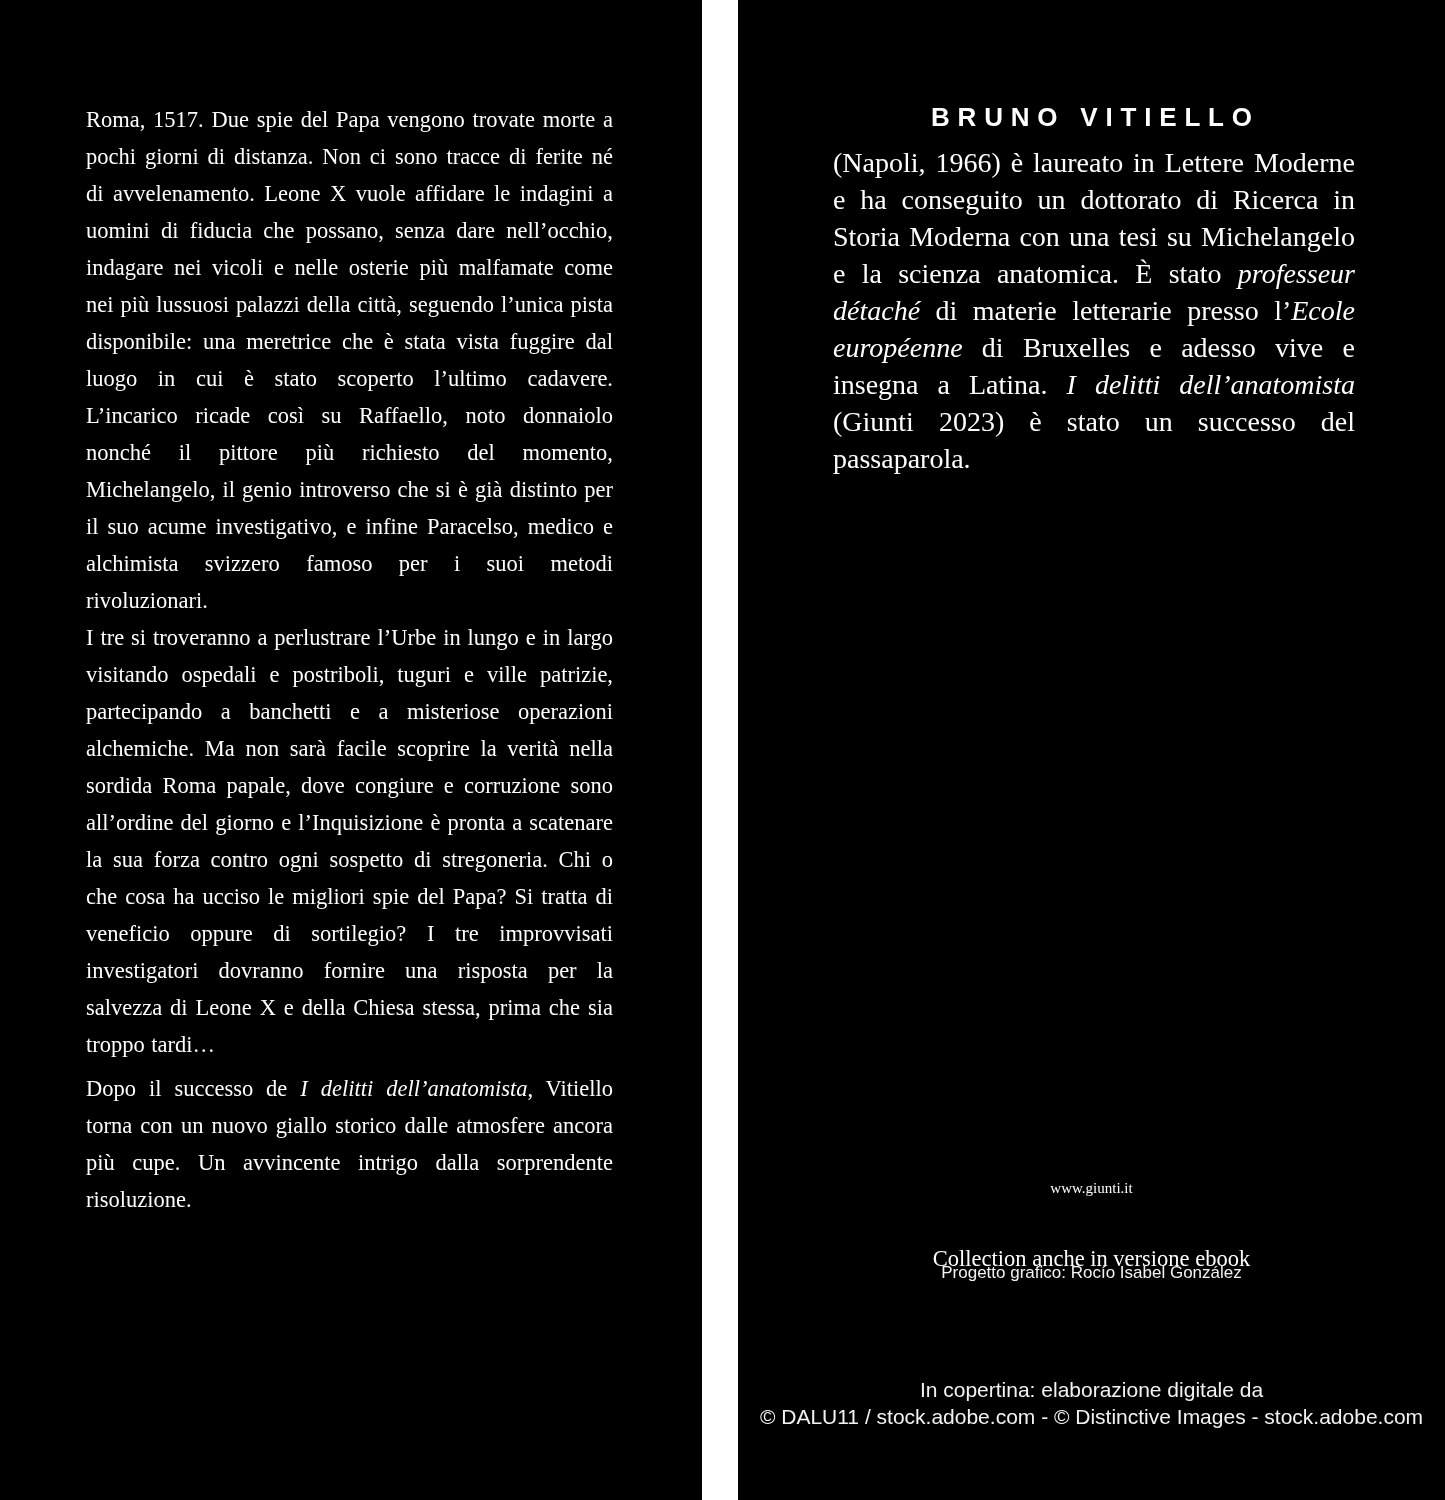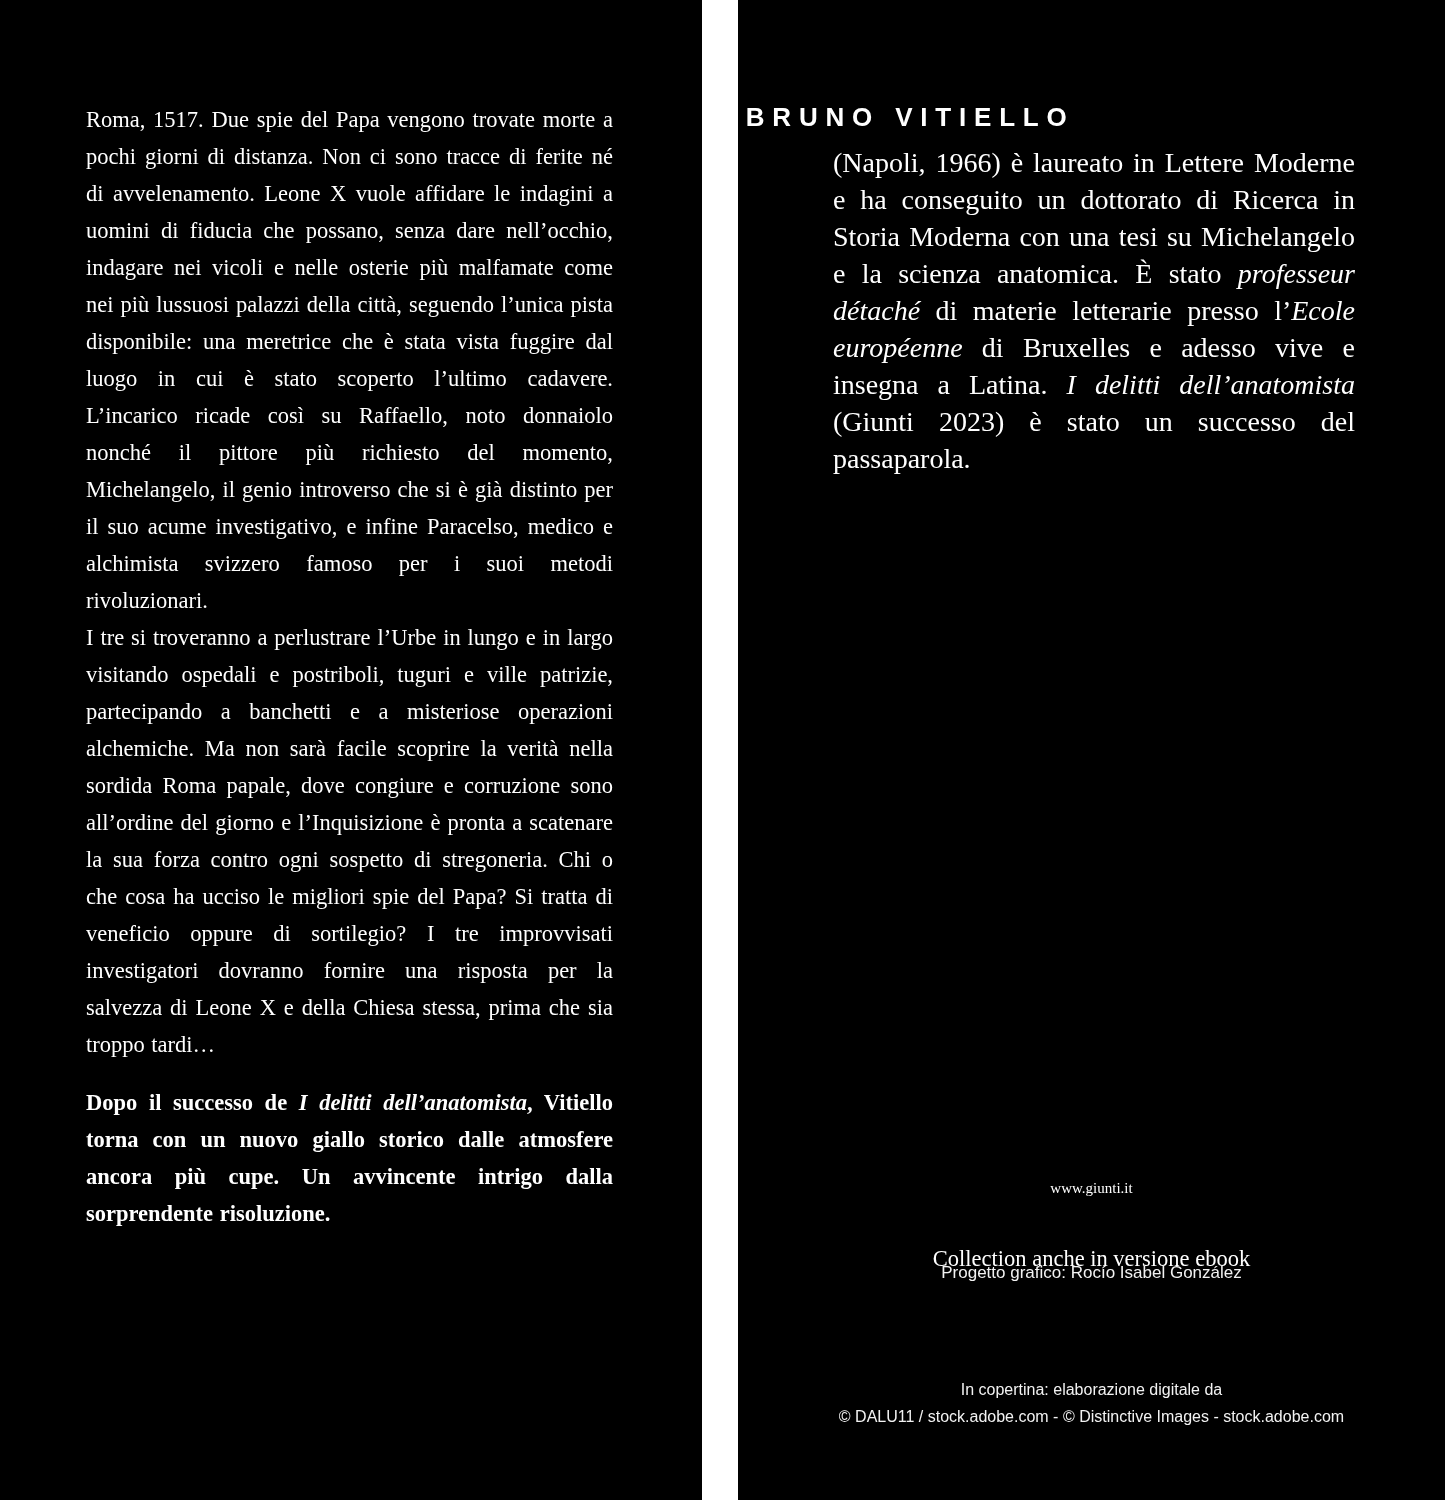--- a/index.html
+++ b/index.html
@@ -31,29 +31,29 @@
     width: 707px;
     position: relative;
   }
   .para {
     font-size: 22.5px;
     line-height: 37px;
     text-align: justify;
     word-spacing: 1px;
   }
   .para.promo {
-    margin-top: 21px;
-    font-weight: bold;
+    margin-top: 7px;
+    font-weight: normal;
   }
   .author-name {
     position: absolute;
     top: 102px;
     left: 0;
     right: 0;
-    text-align: left;
+    text-align: center;
     font-family: "Liberation Sans", sans-serif;
     font-size: 26px;
     font-weight: 700;
     letter-spacing: 0.30em;
     text-indent: 0.30em;
   }
   .bio {
     position: absolute;
     top: 144px;
     left: 95px;
@@ -85,21 +85,21 @@
     font-family: "Liberation Sans", sans-serif;
     font-size: 17px;
     color: #f2f2f2;
   }
   .cover-credits {
     position: absolute;
     top: 1376px;
     width: 100%;
     text-align: center;
     font-family: "Liberation Sans", sans-serif;
-    font-size: 16px;
+    font-size: 21px;
     line-height: 27px;
     color: #f2f2f2;
   }
 </style>
 </head>
 <body>
 
 <div class="page">
 
   <section class="flap left-flap">

